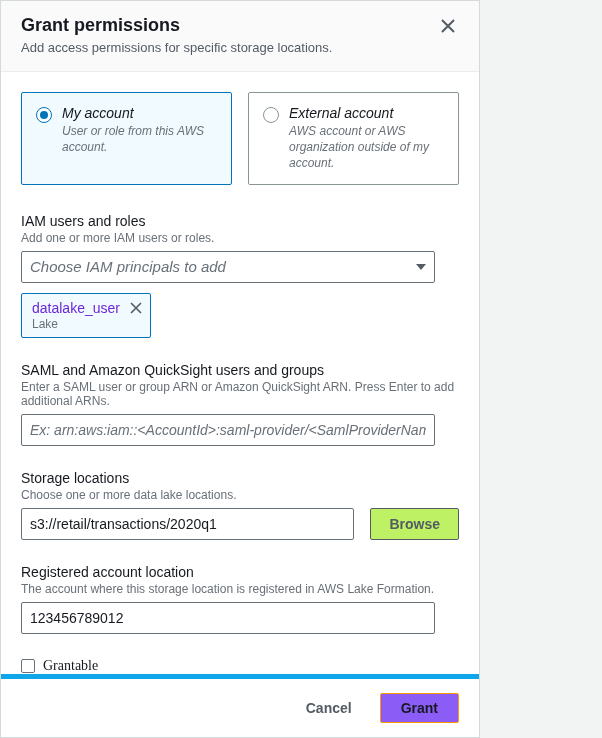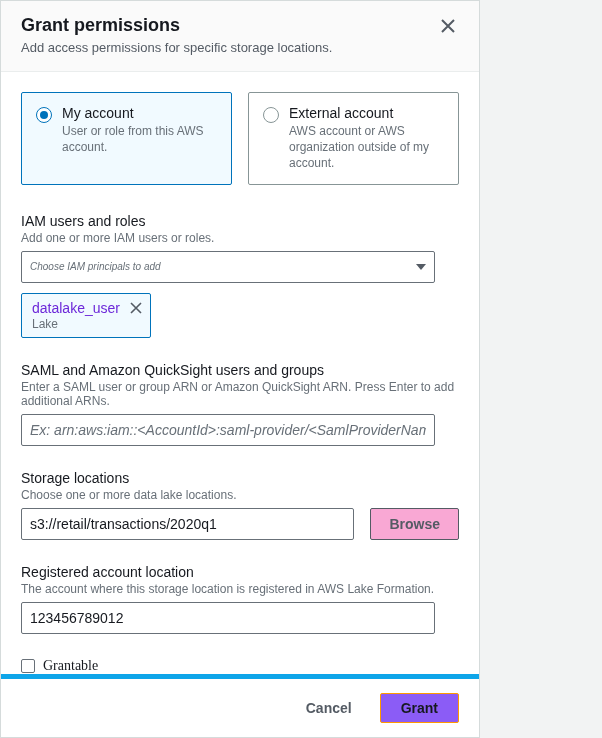--- a/index.html
+++ b/index.html
@@ -57,20 +57,21 @@
   }
   .radio-tile {
     flex: 1;
     border: 1px solid #879596;
     border-radius: 2px;
     padding: 12px 14px;
     display: flex;
     gap: 10px;
     cursor: pointer;
     align-items: flex-start;
+    font-style: italic;
   }
   .radio-tile.selected {
     border: 1px solid #0073bb;
     background: #f1faff;
   }
   .radio-outer {
     width: 16px;
     height: 16px;
     border: 1px solid #879596;
     border-radius: 50%;
@@ -123,21 +124,21 @@
     align-items: center;
     justify-content: space-between;
     padding: 0 8px;
     width: 414px;
     cursor: pointer;
     background: #fff;
   }
   .select-like .placeholder {
     color: #687078;
     font-style: italic;
-    font-size: 10px;
+    font-size: 15px;
   }
   .caret {
     width: 0; height: 0;
     border-left: 5px solid transparent;
     border-right: 5px solid transparent;
     border-top: 6px solid #545b64;
   }
   .token {
     display: inline-flex;
     align-items: flex-start;
@@ -166,21 +167,21 @@
     background: #fff;
   }
   .text-input::placeholder {
     color: #687078;
     font-style: italic;
   }
   .storage-row { display: flex; gap: 16px; align-items: center; }
   .storage-row .text-input { flex: 1; width: auto; }
   .browse-btn {
     border: 1px solid #545b64;
-    background: #f9a8d4;
+    background: #bef264;
     border-radius: 2px;
     height: 32px;
     padding: 0 18px;
     font-size: 14px;
     font-weight: 700;
     color: #545b64;
     cursor: pointer;
   }
   .checkbox-row {
     display: flex;

